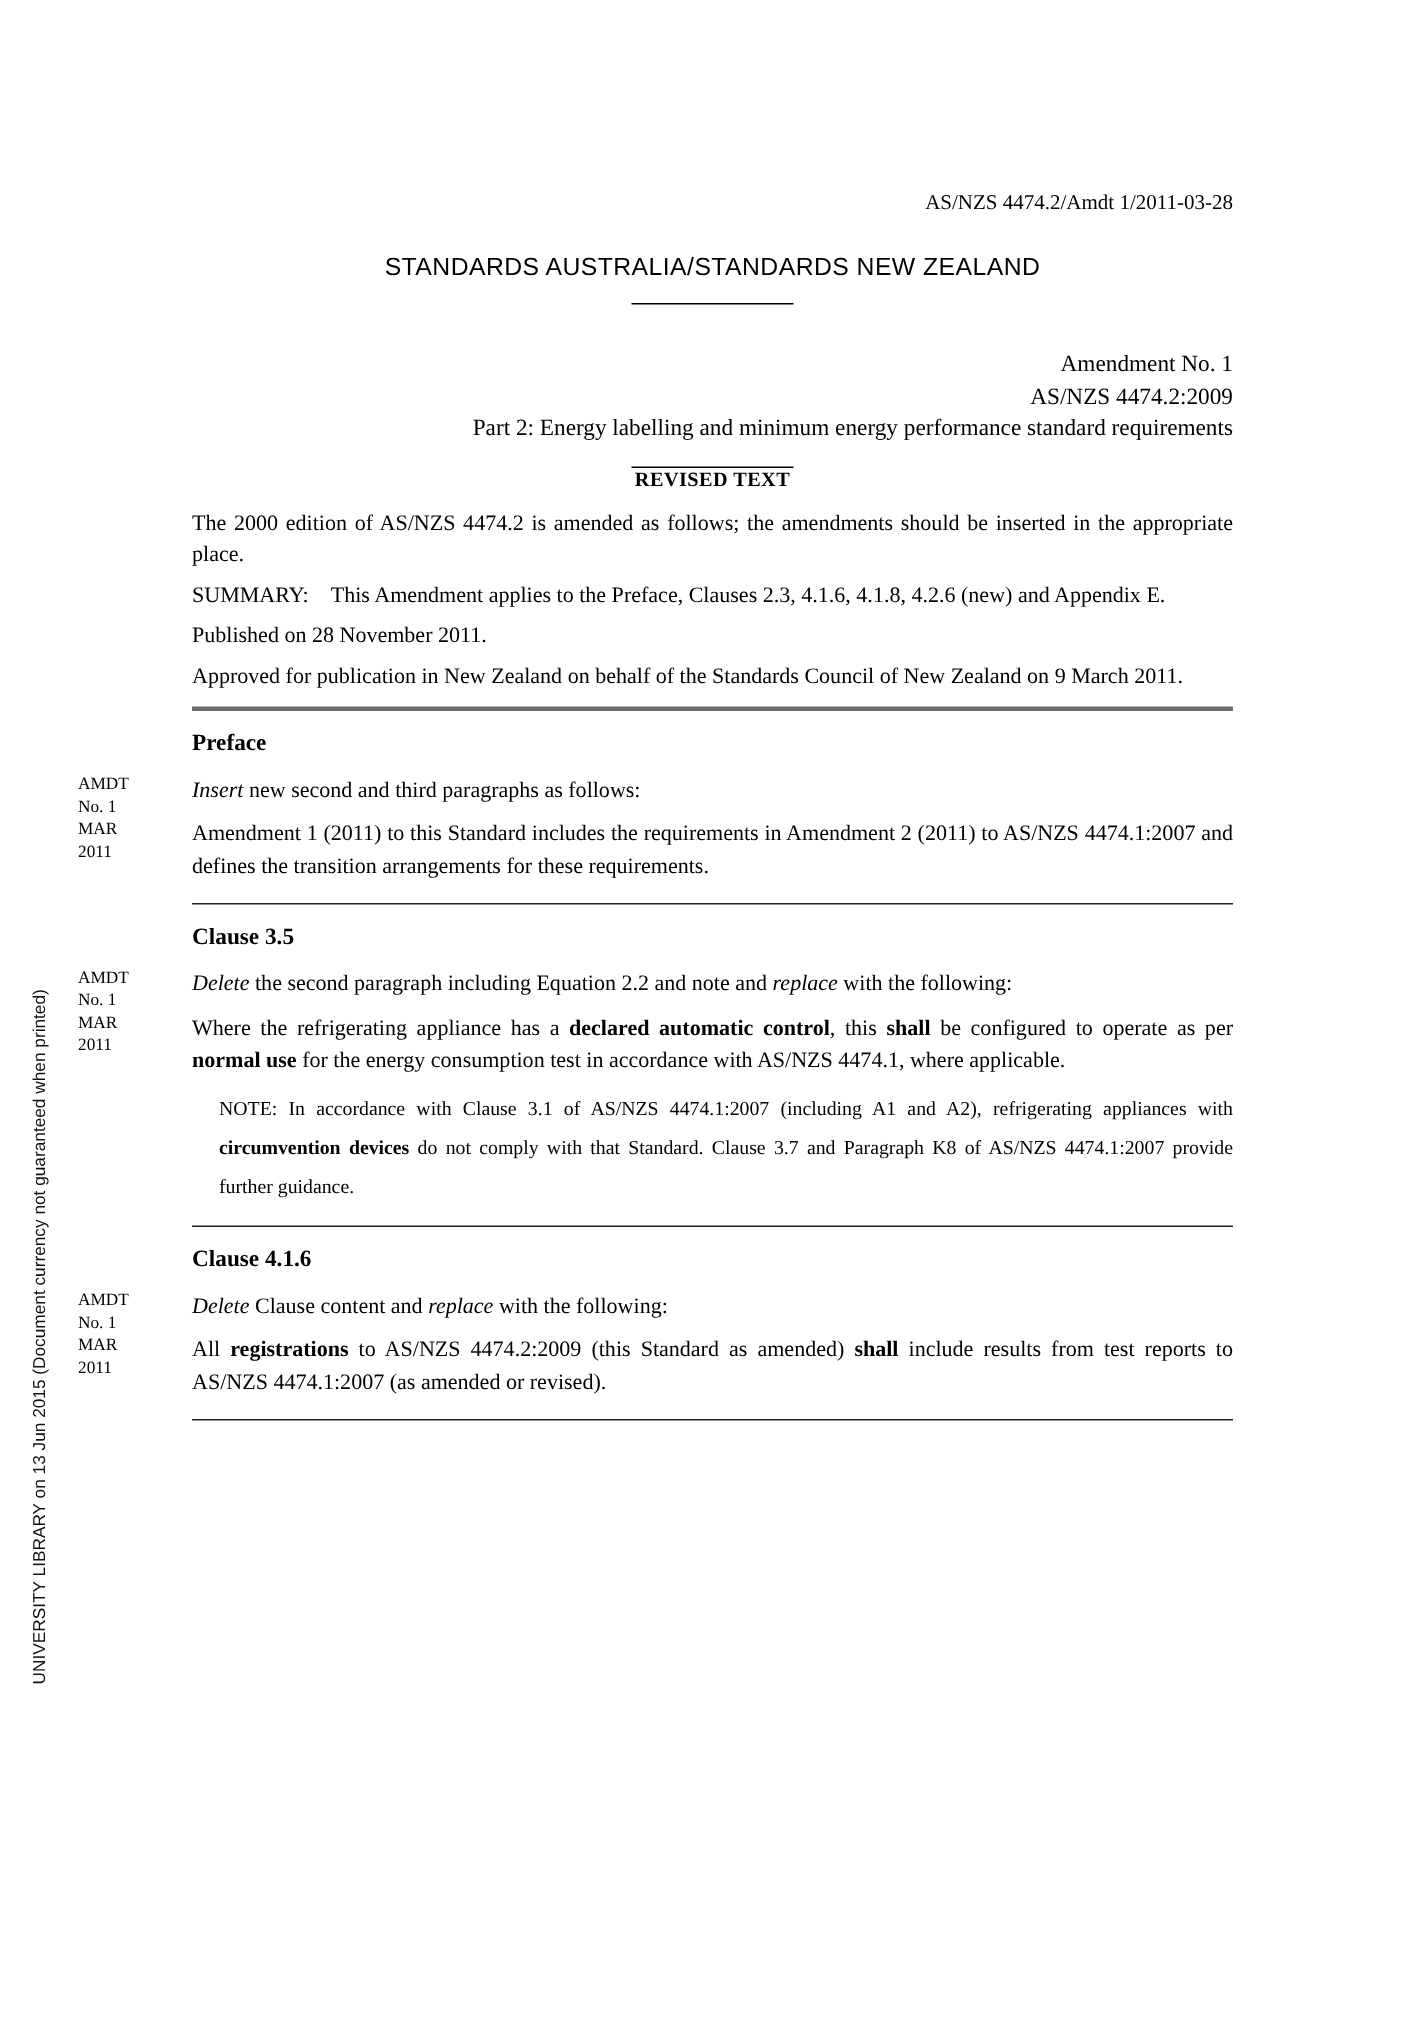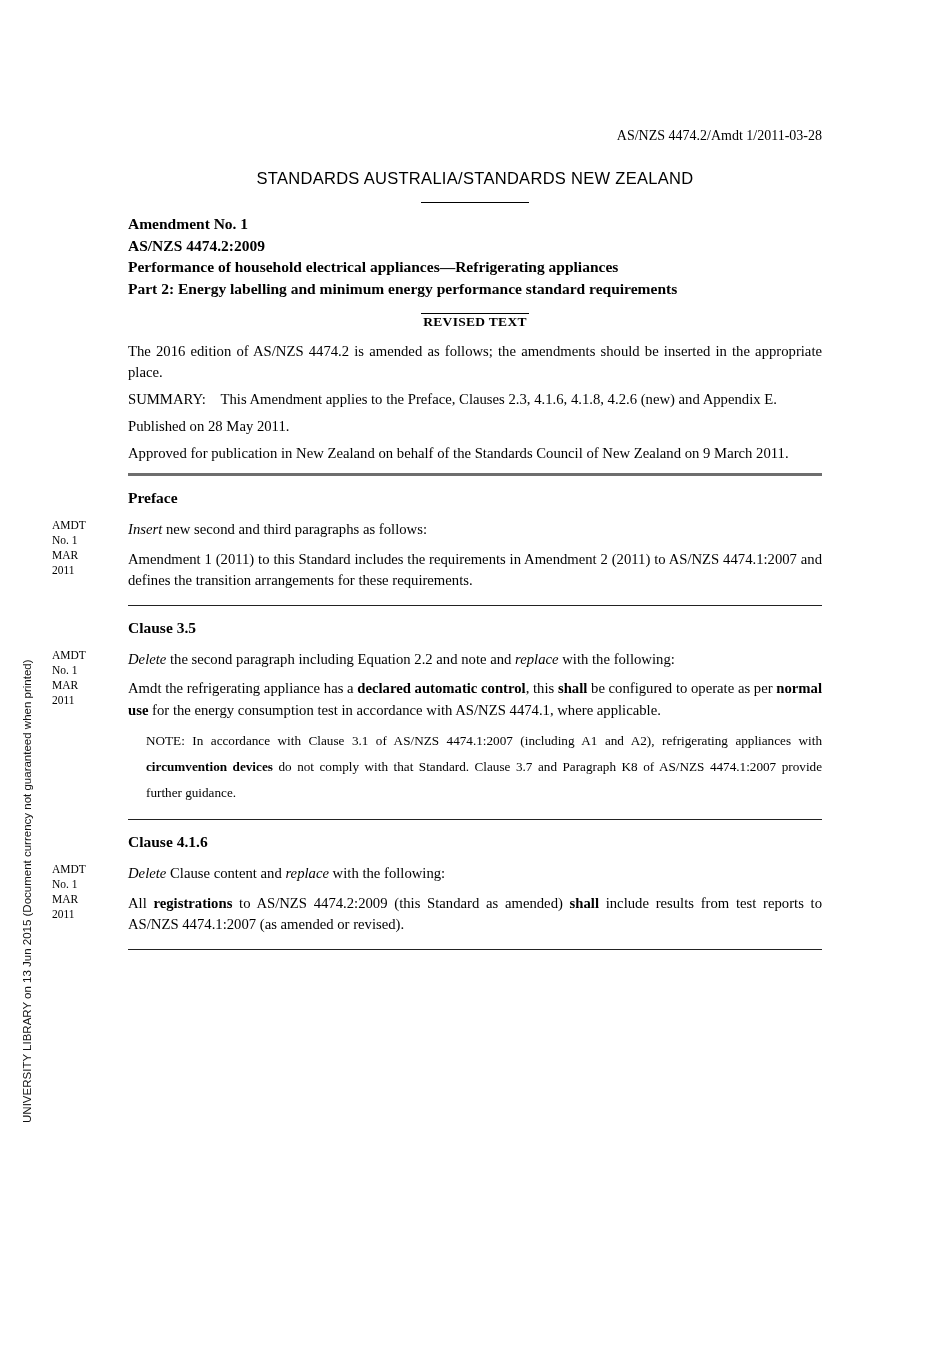--- a/index.html
+++ b/index.html
@@ -31,23 +31,23 @@
     font-size: 16.5px;
     letter-spacing: 0.3px;
   }
   .short-rule {
     width: 108px;
     height: 0;
     border-top: 1.6px solid #000;
     margin: 14px auto 0 auto;
   }
   .amend-block {
-    margin-top: 10px;
-    text-align: left;
-    font-weight: bold;
+    margin-top: 29px;
+    text-align: right;
+    font-weight: normal;
     font-size: 15.5px;
     line-height: 21.5px;
   }
   .revised-label {
     text-align: center;
     font-weight: bold;
     font-size: 13.5px;
     letter-spacing: 0.3px;
   }
   .intro p {
@@ -128,32 +128,31 @@
 
     <div class="doc-ref">AS/NZS 4474.2/Amdt 1/2011-03-28</div>
 
     <div class="org-title">STANDARDS AUSTRALIA/STANDARDS NEW ZEALAND</div>
 
     <div class="short-rule"></div>
 
     <div class="amend-block">
       <div>Amendment No. 1</div>
       <div>AS/NZS 4474.2:2009</div>
-      <div>Performance of household electrical appliances—Refrigerating appliances</div>
       <div>Part 2: Energy labelling and minimum energy performance standard requirements</div>
     </div>
 
     <div class="short-rule"></div>
 
     <div class="revised-label">REVISED TEXT</div>
 
     <div class="intro">
-      <p class="first">The 2016 edition of AS/NZS 4474.2 is amended as follows; the amendments should be inserted in the appropriate place.</p>
+      <p class="first">The 2000 edition of AS/NZS 4474.2 is amended as follows; the amendments should be inserted in the appropriate place.</p>
       <p>SUMMARY: This Amendment applies to the Preface, Clauses 2.3, 4.1.6, 4.1.8, 4.2.6 (new) and Appendix E.</p>
-      <p>Published on 28 May 2011.</p>
+      <p>Published on 28 November 2011.</p>
       <p>Approved for publication in New Zealand on behalf of the Standards Council of New Zealand on 9 March 2011.</p>
     </div>
 
     <div class="rule rule-thick"></div>
 
     <section>
       <div class="amdt-note">
         <div>AMDT</div>
         <div>No. 1</div>
         <div>MAR</div>
@@ -168,21 +167,21 @@
 
     <section>
       <div class="amdt-note">
         <div>AMDT</div>
         <div>No. 1</div>
         <div>MAR</div>
         <div>2011</div>
       </div>
       <h2 class="sec-heading">Clause 3.5</h2>
       <p class="instruction hang"><span style="font-style: italic;">Delete</span><span> the second paragraph including Equation 2.2 and note and </span><span style="font-style: italic;">replace</span><span> with the following:</span></p>
-      <p><span>Amdt the refrigerating appliance has a </span><span style="font-weight: bold;">declared automatic control</span><span>, this </span><span style="font-weight: bold;">shall</span><span> be configured to operate as per </span><span style="font-weight: bold;">normal use</span><span> for the energy consumption test in accordance with AS/NZS 4474.1, where applicable.</span></p>
+      <p><span>Where the refrigerating appliance has a </span><span style="font-weight: bold;">declared automatic control</span><span>, this </span><span style="font-weight: bold;">shall</span><span> be configured to operate as per </span><span style="font-weight: bold;">normal use</span><span> for the energy consumption test in accordance with AS/NZS 4474.1, where applicable.</span></p>
       <p class="note"><span>NOTE: In accordance with Clause 3.1 of AS/NZS 4474.1:2007 (including A1 and A2), refrigerating appliances with </span><span style="font-weight: bold;">circumvention devices</span><span> do not comply with that Standard. Clause 3.7 and Paragraph K8 of AS/NZS 4474.1:2007 provide further guidance.</span></p>
     </section>
 
     <div class="rule"></div>
 
     <section>
       <div class="amdt-note">
         <div>AMDT</div>
         <div>No. 1</div>
         <div>MAR</div>

